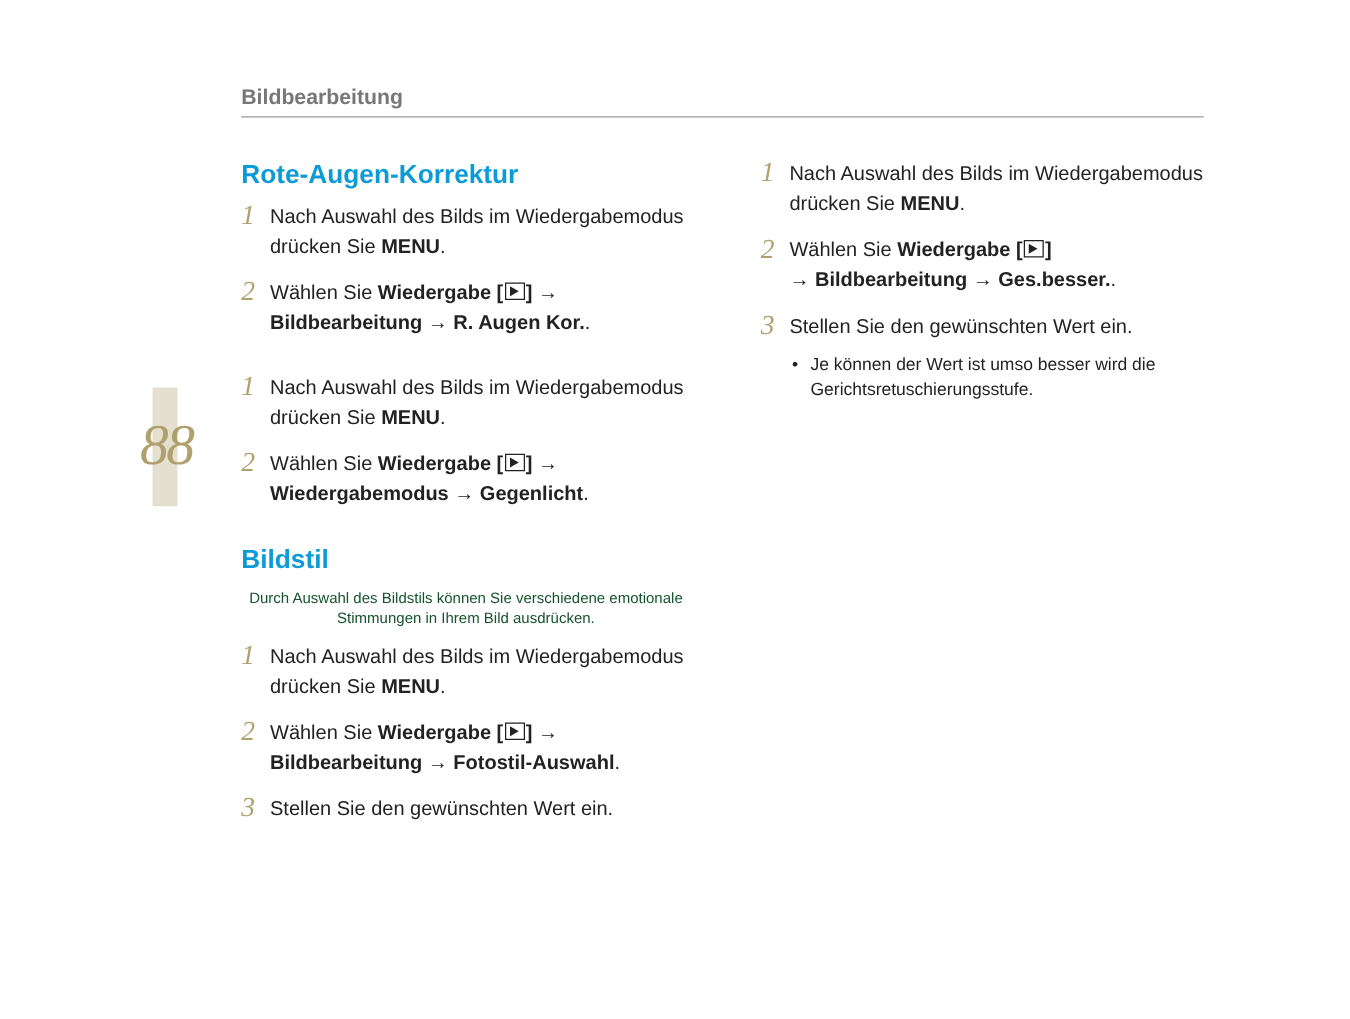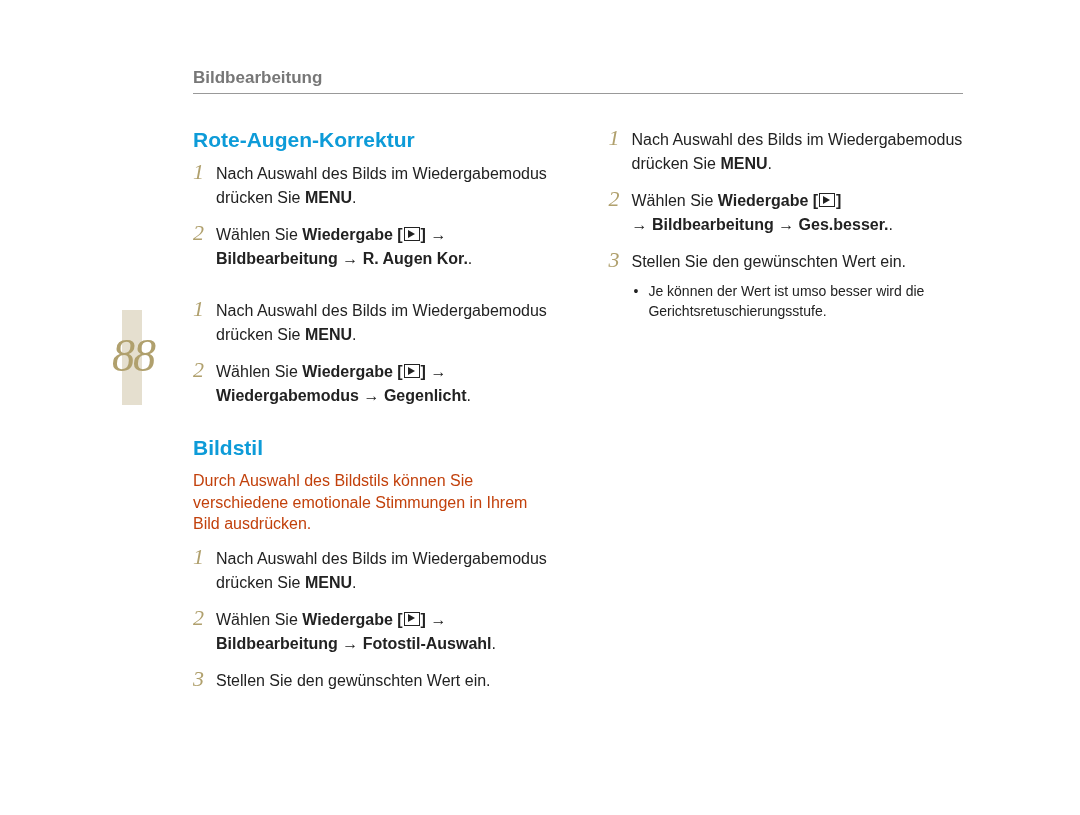--- a/index.html
+++ b/index.html
@@ -67,24 +67,25 @@
   .section-title {
     color: #0d9bd8;
     font-size: 21px;
     font-weight: bold;
     margin: 0 0 10px 0;
   }
   .section {
     margin-bottom: 28px;
   }
   .intro {
-    font-size: 16px;
-    color: #c2410c;
+    font-size: 12px;
+    color: #14532d;
     line-height: 1.35;
     margin: 0 0 12px 0;
+    text-align: center;
   }
   ol.steps {
     margin: 0;
     padding: 0;
     list-style: none;
   }
   ol.steps li {
     display: flex;
     align-items: flex-start;
     gap: 9px;

